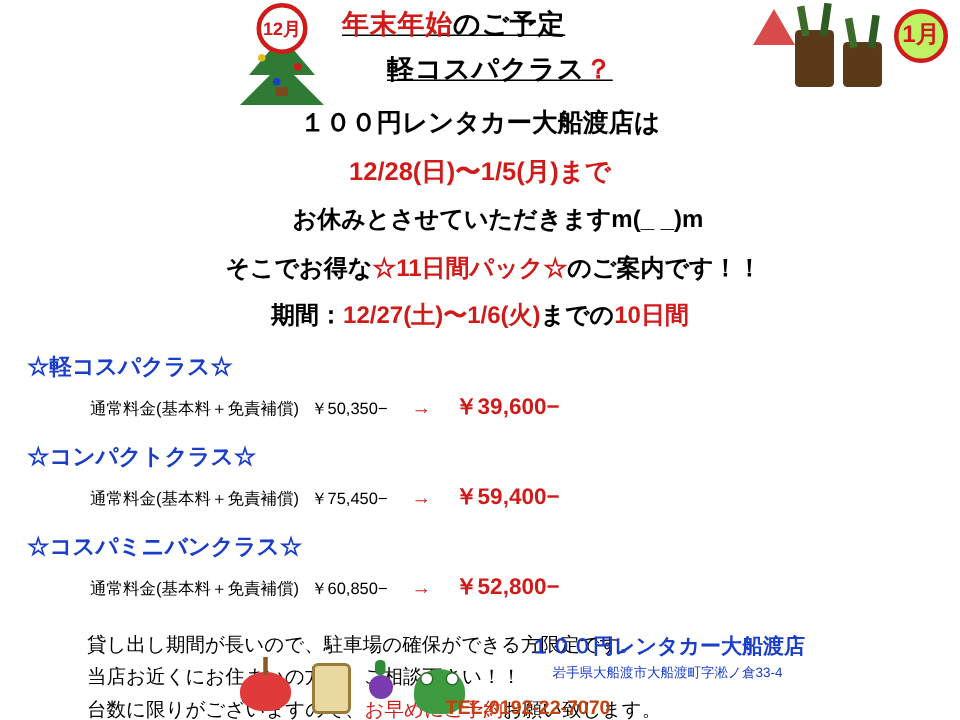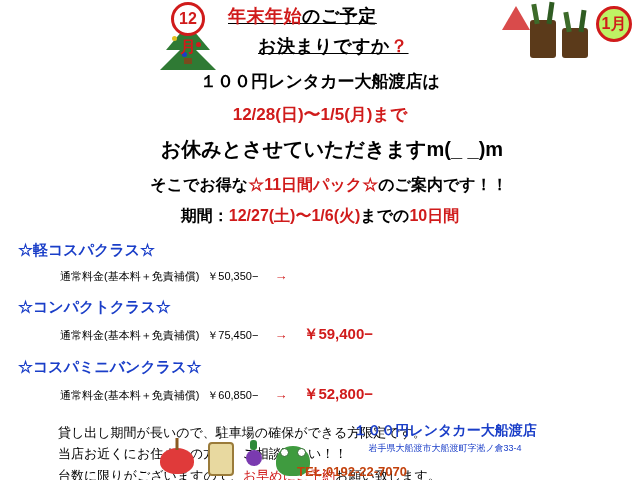--- a/index.html
+++ b/index.html
@@ -60,21 +60,21 @@
     left: 50%;
     top: 0px;
     transform: translateX(-50%);
     width: 34px;
     height: 34px;
     border-radius: 50%;
     background: #ffffff;
     border: 3px solid #d01b1b;
     box-sizing: border-box;
     color: #d01b1b;
-    font-size: 16px;
+    font-size: 12px;
     font-weight: bold;
     line-height: 28px;
     text-align: center;
     z-index: 3;
   }
   .tree .dot {
     position: absolute;
     width: 5px; height: 5px;
     border-radius: 50%;
     z-index: 2;
@@ -162,21 +162,21 @@
     border-bottom: 24px solid #d94b4b;
   }
 
   
   .centerline {
     text-align: center;
     font-weight: bold;
   }
   .t1 { font-size: 17px; margin-top: 8px; }
   .t2 { font-size: 17px; margin-top: 10px; }
-  .t3 { font-size: 20px; margin-top: 10px; padding-left: 24px; }
+  .t3 { font-size: 16px; margin-top: 10px; padding-left: 24px; }
   .t4 { font-size: 16px; margin-top: 12px; margin-left: 18px; }
   .t5 { font-size: 16px; margin-top: 10px; }
 
   
   .class-head {
     font-size: 15px;
     font-weight: bold;
     color: #1a3ec8;
     margin: 14px 0 0 18px;
   }
@@ -325,21 +325,21 @@
       <div class="dot" style="background:#d01b1b; left:44px; top:40px;"></div>
       <div class="dot" style="background:#1a3ec8; left:30px; top:50px;"></div>
       <div class="circle">12月</div>
     </div>
 
     <div class="headline">
       <div class="line1">
         <span class="rd">年末年始</span><span>のご予定</span>
       </div>
       <div class="line2">
-        <span>お決まりですか</span><span class="rd">？</span>
+        <span>軽コスパクラス</span><span class="rd">？</span>
       </div>
     </div>
 
     <div class="deco-right">
       <div class="fan"></div>
       <div class="kadomatsu k1"></div>
       <div class="kadomatsu k2"></div>
       <div class="month-circle">1月</div>
     </div>
   </div>
@@ -358,20 +358,21 @@
 
   <div class="centerline t5">
     <span>期間：</span><span class="rd">12/27(土)〜1/6(火)</span><span>までの</span><span class="rd">10日間</span>
   </div>
 
   <div class="class-head">☆軽コスパクラス☆</div>
   <div class="price-row">
     <span class="label">通常料金(基本料＋免責補償)</span>
     <span class="normal">￥50,350−</span>
     <span class="arrow">→</span>
+    <span class="sale">￥39,600−</span>
   </div>
 
   <div class="class-head">☆コンパクトクラス☆</div>
   <div class="price-row">
     <span class="label">通常料金(基本料＋免責補償)</span>
     <span class="normal">￥75,450−</span>
     <span class="arrow">→</span>
     <span class="sale">￥59,400−</span>
   </div>
 

